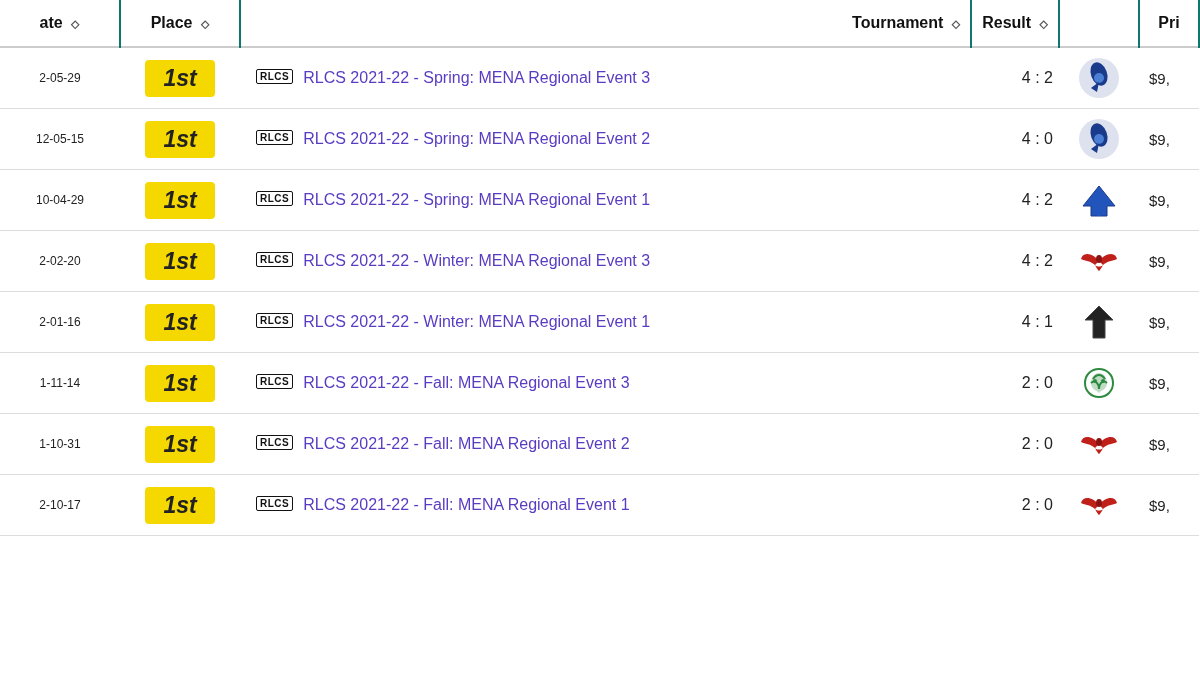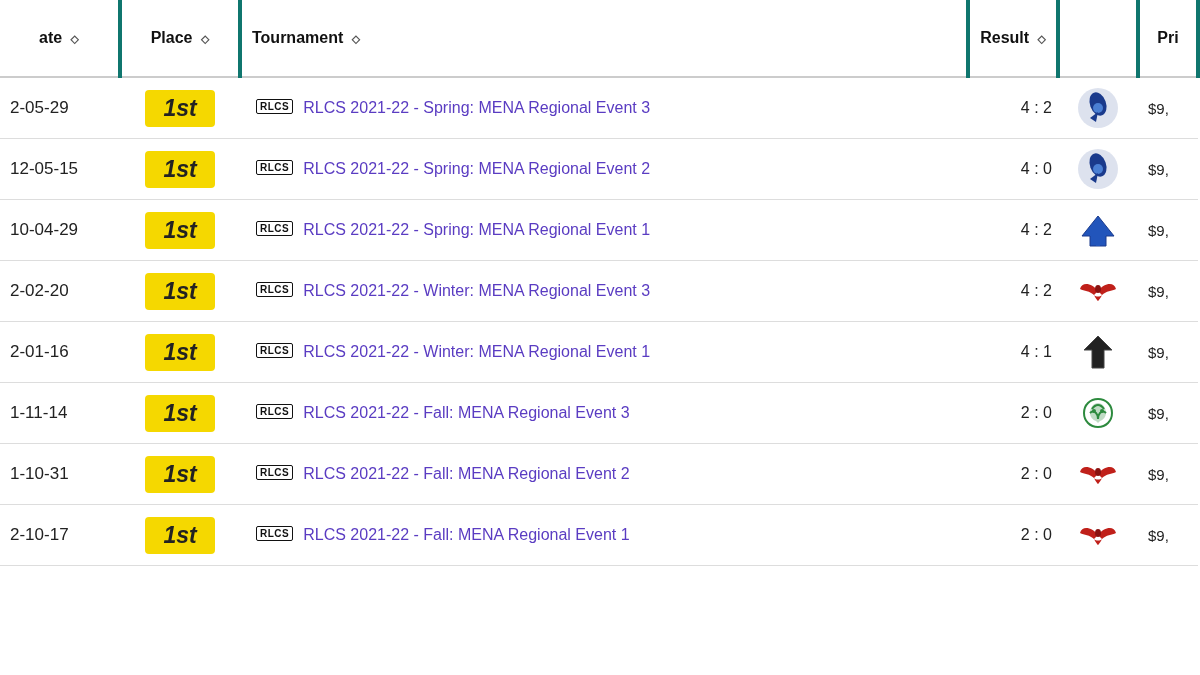--- a/index.html
+++ b/index.html
@@ -15,47 +15,47 @@
     }
     table {
       width: 100%;
       border-collapse: collapse;
     }
     thead tr {
       background: #fff;
       border-bottom: 2px solid #ccc;
     }
     thead th {
-      padding: 29px 10px;
+      padding: 14px 10px;
       font-weight: 700;
       font-size: 16px;
       color: #111;
       text-align: center;
       white-space: nowrap;
-      border-right: 4px solid #0f766e;
+      border-right: 2px solid #0f766e;
     }
     thead th.tournament-col {
-      text-align: left;
+      text-align: right;
       margin-top: 20px;
     }
     thead th .sort-icon {
       display: inline-block;
       margin-left: 4px;
       font-size: 12px;
       color: #555;
     }
     tbody tr {
       border-bottom: 1px solid #ddd;
     }
     .col-date {
       width: 120px;
-      text-align: left;
+      text-align: center;
       padding: 12px 10px;
       color: #222;
-      font-size: 17px;
+      font-size: 12px;
     }
     .col-place {
       width: 120px;
       text-align: center;
       padding: 8px 10px;
     }
     .place-badge {
       background: #f5d800;
       color: #222;
       font-weight: 900;

